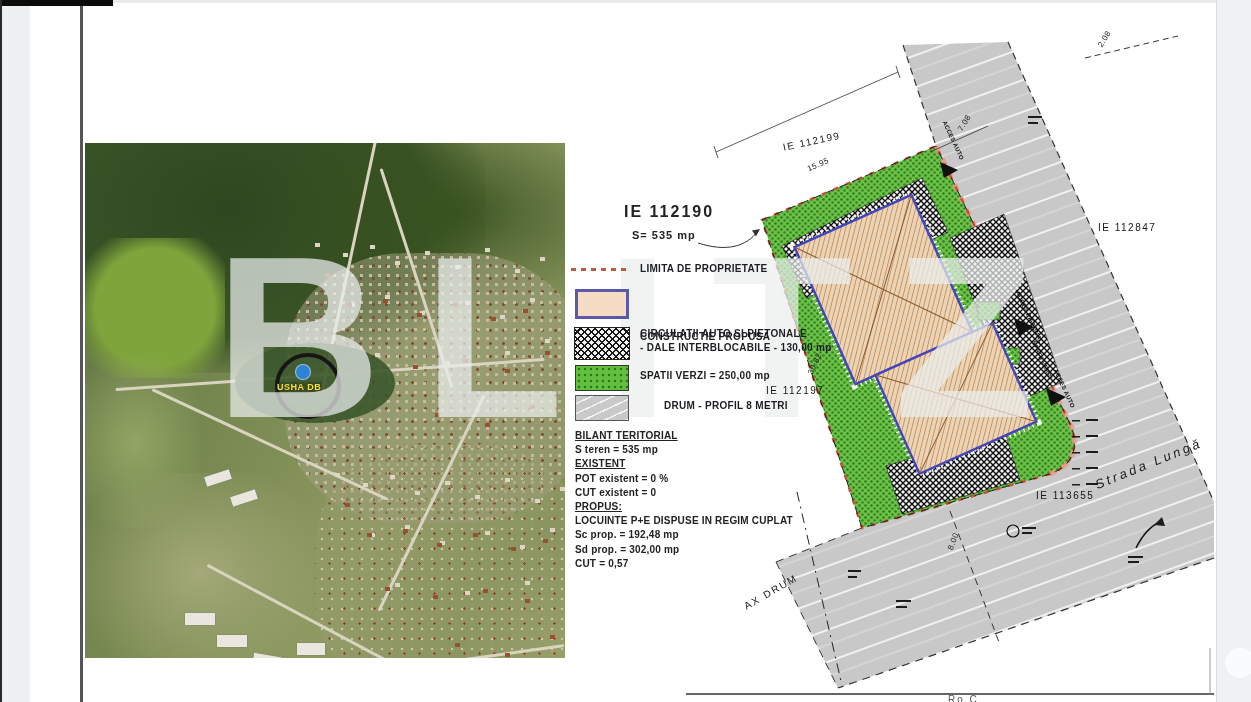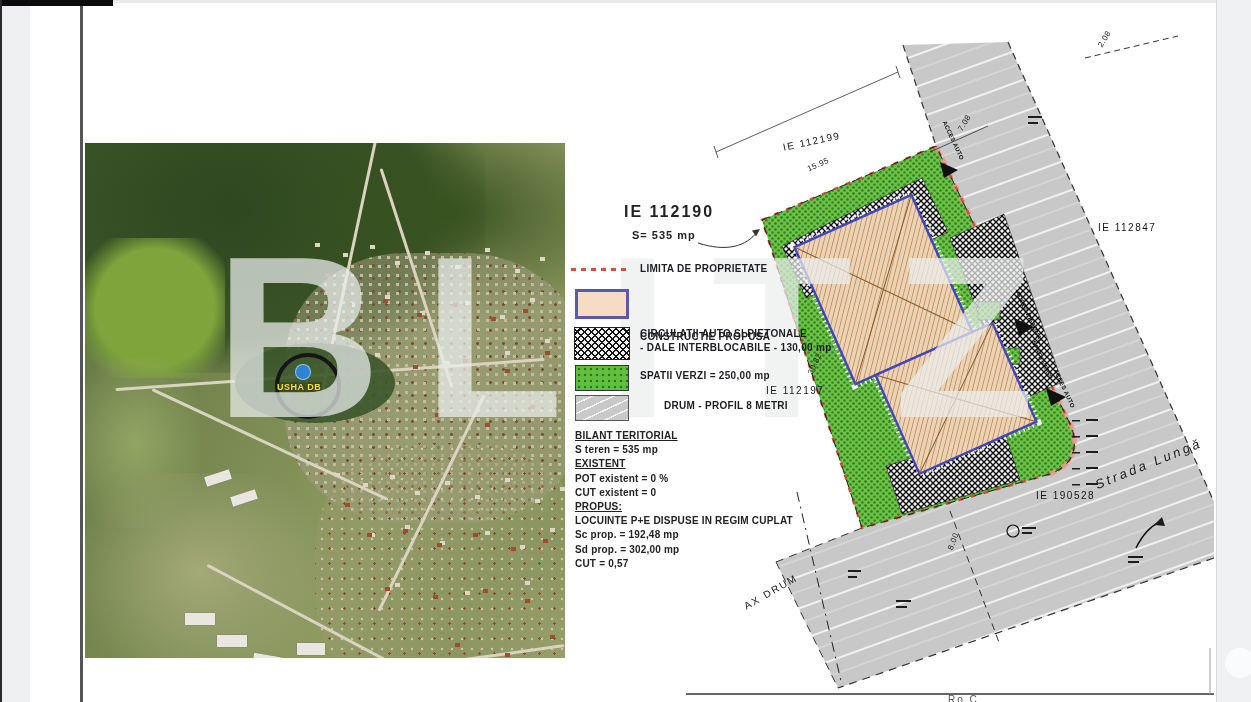--- a/index.html
+++ b/index.html
@@ -223,21 +223,21 @@
       <line x1="686" y1="694" x2="1214" y2="694" stroke="#333" stroke-width="1.5"></line>
       <line x1="1210" y1="648" x2="1210" y2="694" stroke="#999" stroke-width="1"></line>
     </g>
   </svg>
 
   <span class="lbl pl" style="left:782px;top:142px;transform:rotate(-12deg);">IE 112199</span>
   <span class="lbl dim" style="left:806px;top:165px;transform:rotate(-24deg);">15.95</span>
   <span class="lbl pl" style="left:766px;top:385px;">IE 112197</span>
   <span class="lbl dim" style="left:806px;top:372px;transform:rotate(-65deg);">30.82</span>
   <span class="lbl pl" style="left:1098px;top:222px;">IE 112847</span>
-  <span class="lbl pl" style="left:1036px;top:490px;">IE 190528</span>
+  <span class="lbl pl" style="left:1036px;top:490px;">IE 113655</span>
   <span class="lbl strada" style="left:1093px;top:478px;transform:rotate(-22deg);">Strada Lungă</span>
   <span class="lbl axdrum" style="left:742px;top:602px;transform:rotate(-30deg);">AX DRUM</span>
   <span class="lbl dim" style="left:956px;top:128px;transform:rotate(-58deg);">7.08</span>
   <span class="lbl dim" style="left:1096px;top:44px;transform:rotate(-58deg);">2.08</span>
   <span class="lbl dim" style="left:946px;top:548px;transform:rotate(-70deg);">8.00</span>
   <span class="lbl micro-lbl" style="left:947px;top:120px;transform:rotate(65deg);">ACCES AUTO</span>
   <span class="lbl micro-lbl" style="left:1020px;top:290px;transform:rotate(65deg);">ACCES PIETONAL</span>
   <span class="lbl micro-lbl" style="left:1036px;top:340px;transform:rotate(65deg);">SPATII VERZI</span>
   <span class="lbl micro-lbl" style="left:1058px;top:368px;transform:rotate(65deg);">ACCES AUTO</span>
 

